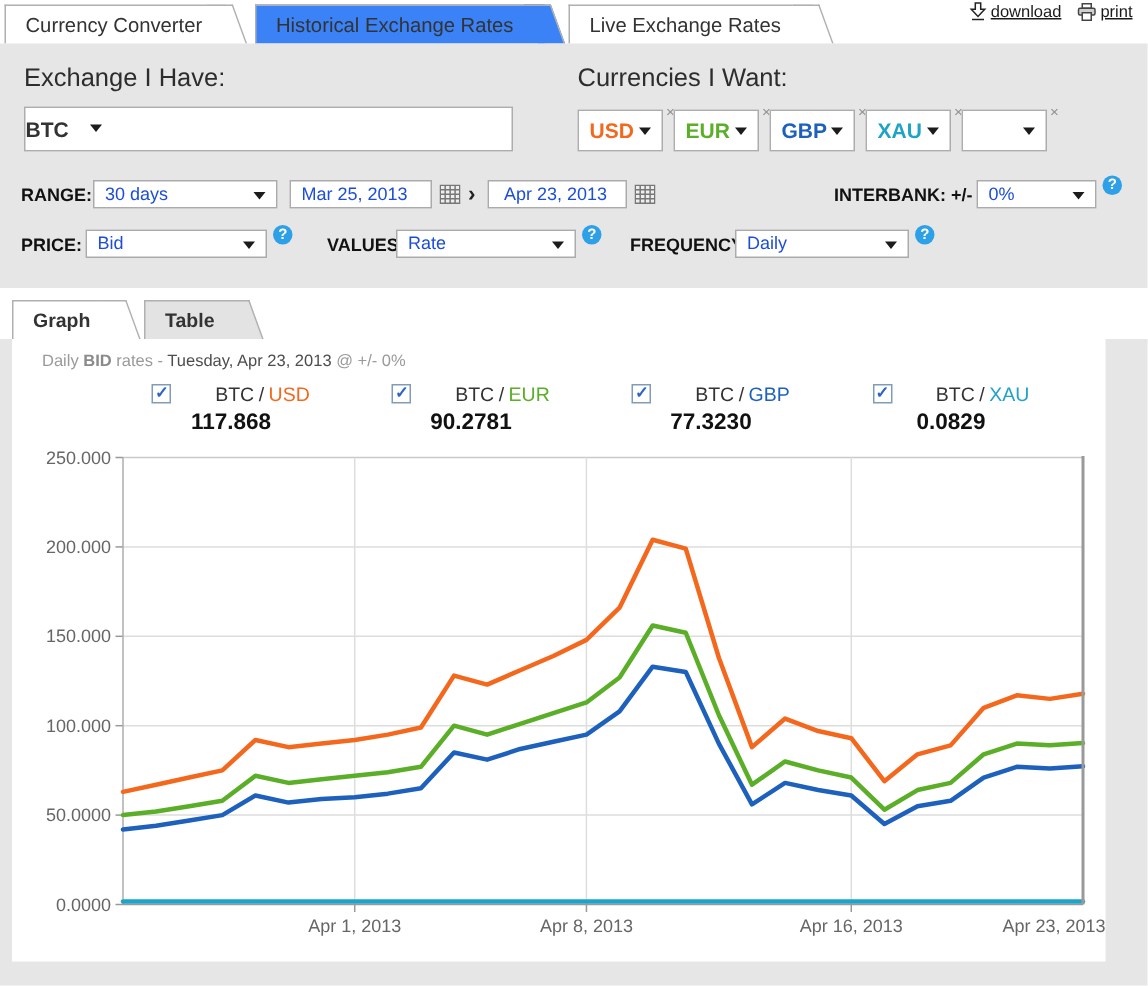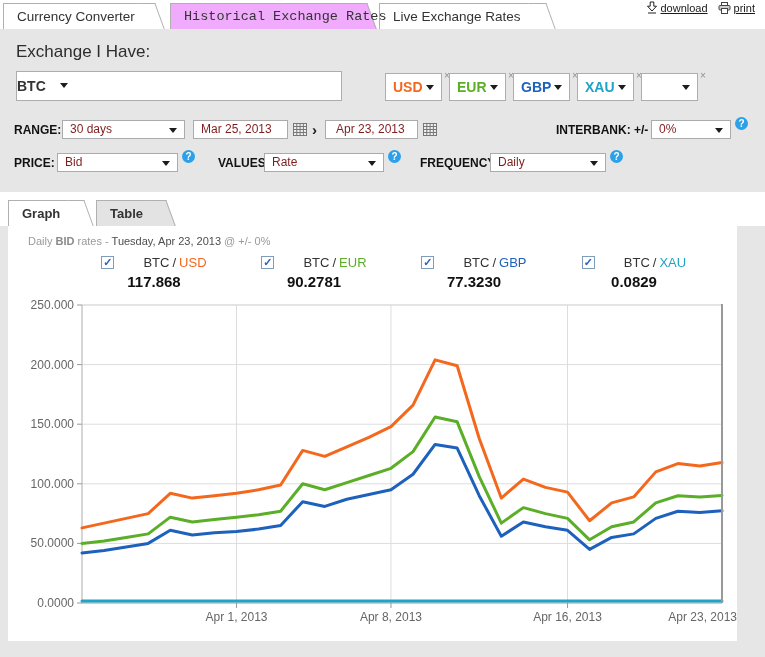--- a/index.html
+++ b/index.html
@@ -5,40 +5,40 @@
   html,body{margin:0;padding:0;}
   body{width:765px;height:657px;position:relative;overflow:hidden;background:#fff;
        font-family:"Liberation Sans",sans-serif;color:#333;}
   
   .ctab{position:absolute;top:3px;height:26px;background:#fff;border:1px solid #b0b0b0;
         border-right:0;border-bottom:0;box-sizing:border-box;font-size:13.5px;color:#333;
         line-height:25px;padding-left:13px;cursor:pointer;}
   .ctab::after{content:"";position:absolute;top:-1px;bottom:0;right:-9px;width:17px;
         background:inherit;transform:skewX(20deg);border:1px solid #b0b0b0;border-left:0;border-bottom:0;}
   .ctab .lbl{position:relative;z-index:2;white-space:nowrap;}
-  .ctab.active{background:#f0abfc;font-family:Liberation Mono, monospace;}
+  .ctab.active{background:#3b82f6;}
   .top-links{position:absolute;top:1px;right:10px;font-size:11px;color:#1a1a1a;display:flex;gap:10px;align-items:center;}
   .top-links .lnk{display:flex;gap:3px;align-items:center;cursor:pointer;}
   .top-links .lnk span{text-decoration:underline;}
   
   .controls{position:absolute;left:0;top:29px;width:765px;height:163px;background:#e6e6e6;}
   .sec-label{position:absolute;font-size:17px;color:#2d2d2d;}
   .have-box{position:absolute;left:16px;top:42px;width:326px;height:30px;background:#fff;
         border:1px solid #adadad;box-sizing:border-box;display:flex;align-items:center;cursor:pointer;}
   .have-name{font-weight:bold;font-size:14px;padding-left:10px;flex:1;}
   .have-code{font-weight:bold;font-size:14px;padding-right:22px;position:relative;}
   .want-box{position:absolute;top:44px;width:57px;height:28px;background:#fff;border:1px solid #adadad;
         box-sizing:border-box;cursor:pointer;}
   .want-code{position:absolute;left:7px;top:5px;font-weight:bold;font-size:14px;}
   .tri{position:absolute;width:0;height:0;border-left:4px solid transparent;border-right:4px solid transparent;
         border-top:5px solid #1c1c1c;}
   .x-btn{position:absolute;top:-4px;right:-11px;font-size:10px;color:#8f8f8f;cursor:pointer;width:10px;text-align:center;}
   .ctl-label{position:absolute;font-size:12px;font-weight:bold;color:#111;text-align:right;}
   .box{position:absolute;height:19px;background:#fff;border:1px solid #ababab;box-sizing:border-box;
-        font-size:12px;color:#7f1d1d;line-height:17px;padding-left:7px;cursor:pointer;}
+        font-size:12px;color:#1d4ed8;line-height:17px;padding-left:7px;cursor:pointer;}
   .help{position:absolute;width:13px;height:13px;border-radius:50%;background:#2da0e8;color:#fff;
         font-size:10px;font-weight:bold;text-align:center;line-height:13px;cursor:pointer;}
   .cal{position:absolute;cursor:pointer;}
   .date-arrow{position:absolute;font-size:15px;font-weight:bold;color:#222;line-height:19px;}
   
   .graph-bg{position:absolute;left:0;top:226px;width:765px;height:431px;background:#e6e6e6;}
   .gtab{position:absolute;top:200px;height:26px;background:#e3e3e3;border:1px solid #b0b0b0;
         border-right:0;border-bottom:0;box-sizing:border-box;font-size:13px;font-weight:bold;color:#333;
         line-height:25px;padding-left:13px;cursor:pointer;}
   .gtab::after{content:"";position:absolute;top:-1px;bottom:0;right:-9px;width:16px;background:inherit;
@@ -94,20 +94,21 @@
 <div class="controls">
 
   <div class="sec-label" style="left:16px;top:13px;">Exchange I Have:</div>
   <div class="have-box">
     <span class="have-code">
       <span>BTC</span>
       <span class="tri" style="right:0;top:5px;"></span>
     </span>
   </div>
 
+  <div class="sec-label" style="left:385px;top:13px;">Currencies I Want:</div>
 
   <div class="want-box" style="left:385px;">
     <span class="want-code" style="color: rgb(244, 104, 30);">USD</span>
     <span class="tri" style="right:7px;top:11px;"></span>
     <span class="x-btn">×</span>
   </div>
   <div class="want-box" style="left:449px;">
     <span class="want-code" style="color: rgb(91, 174, 39);">EUR</span>
     <span class="tri" style="right:7px;top:11px;"></span>
     <span class="x-btn">×</span>

